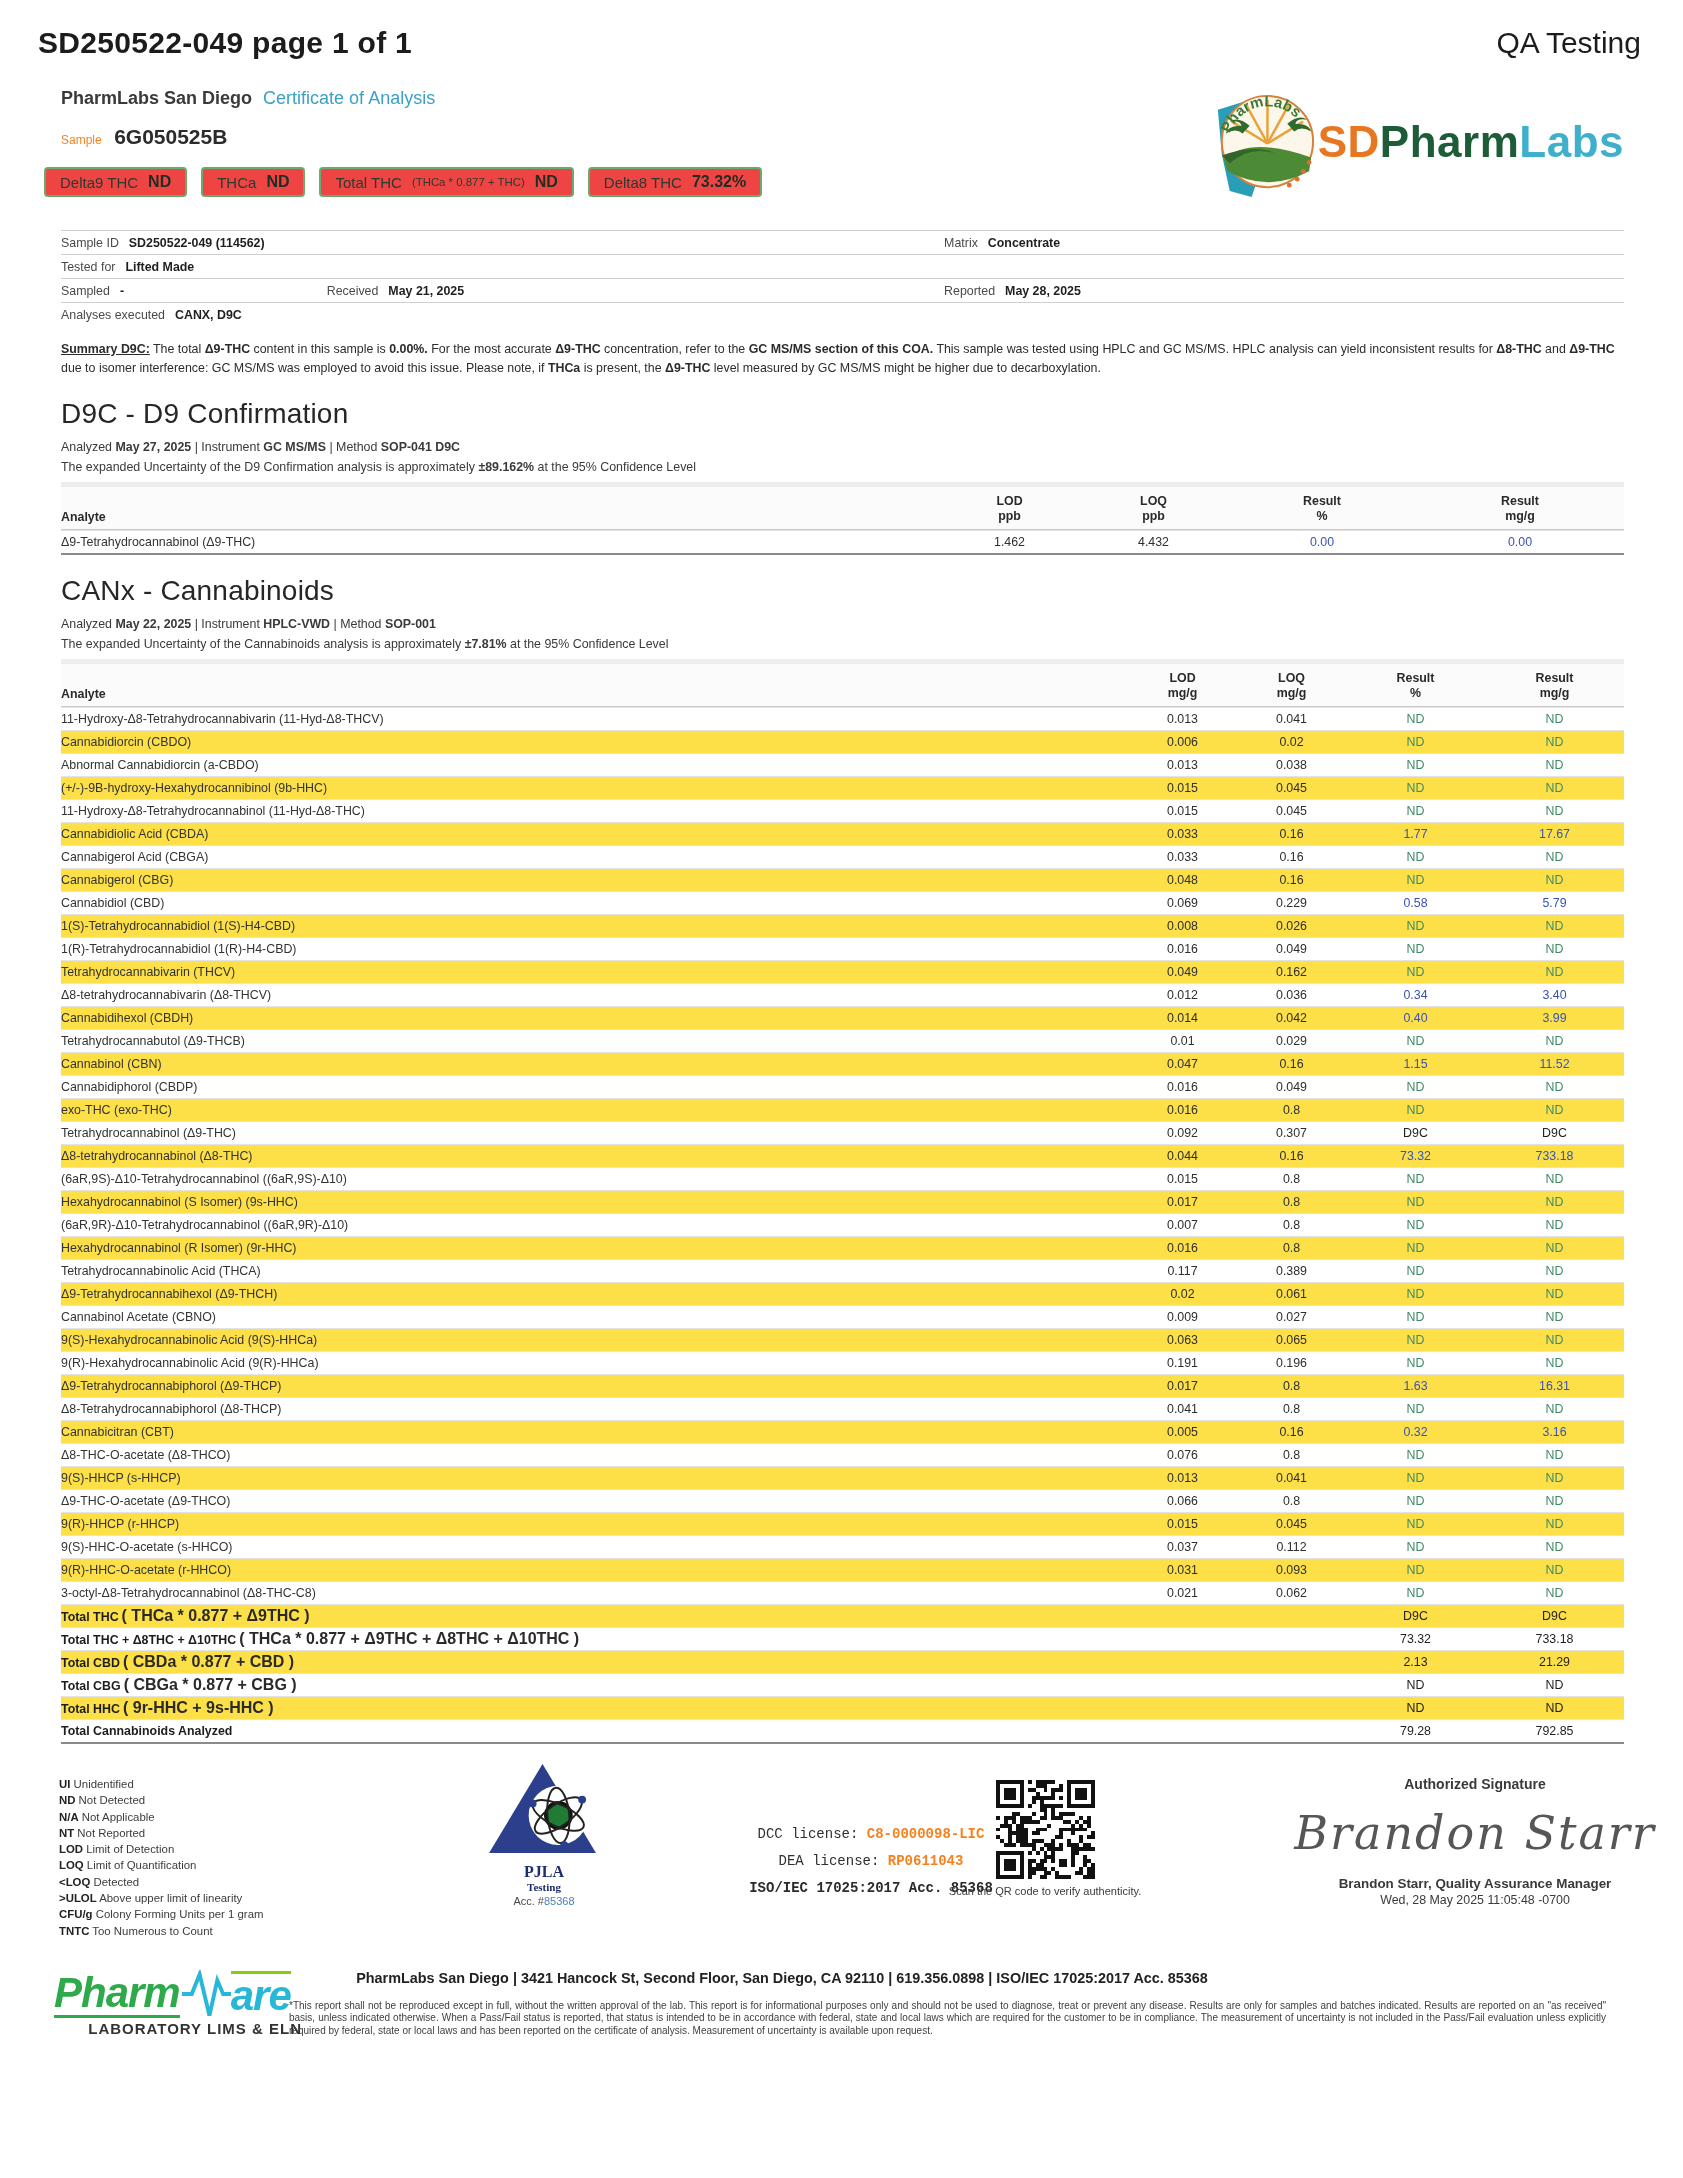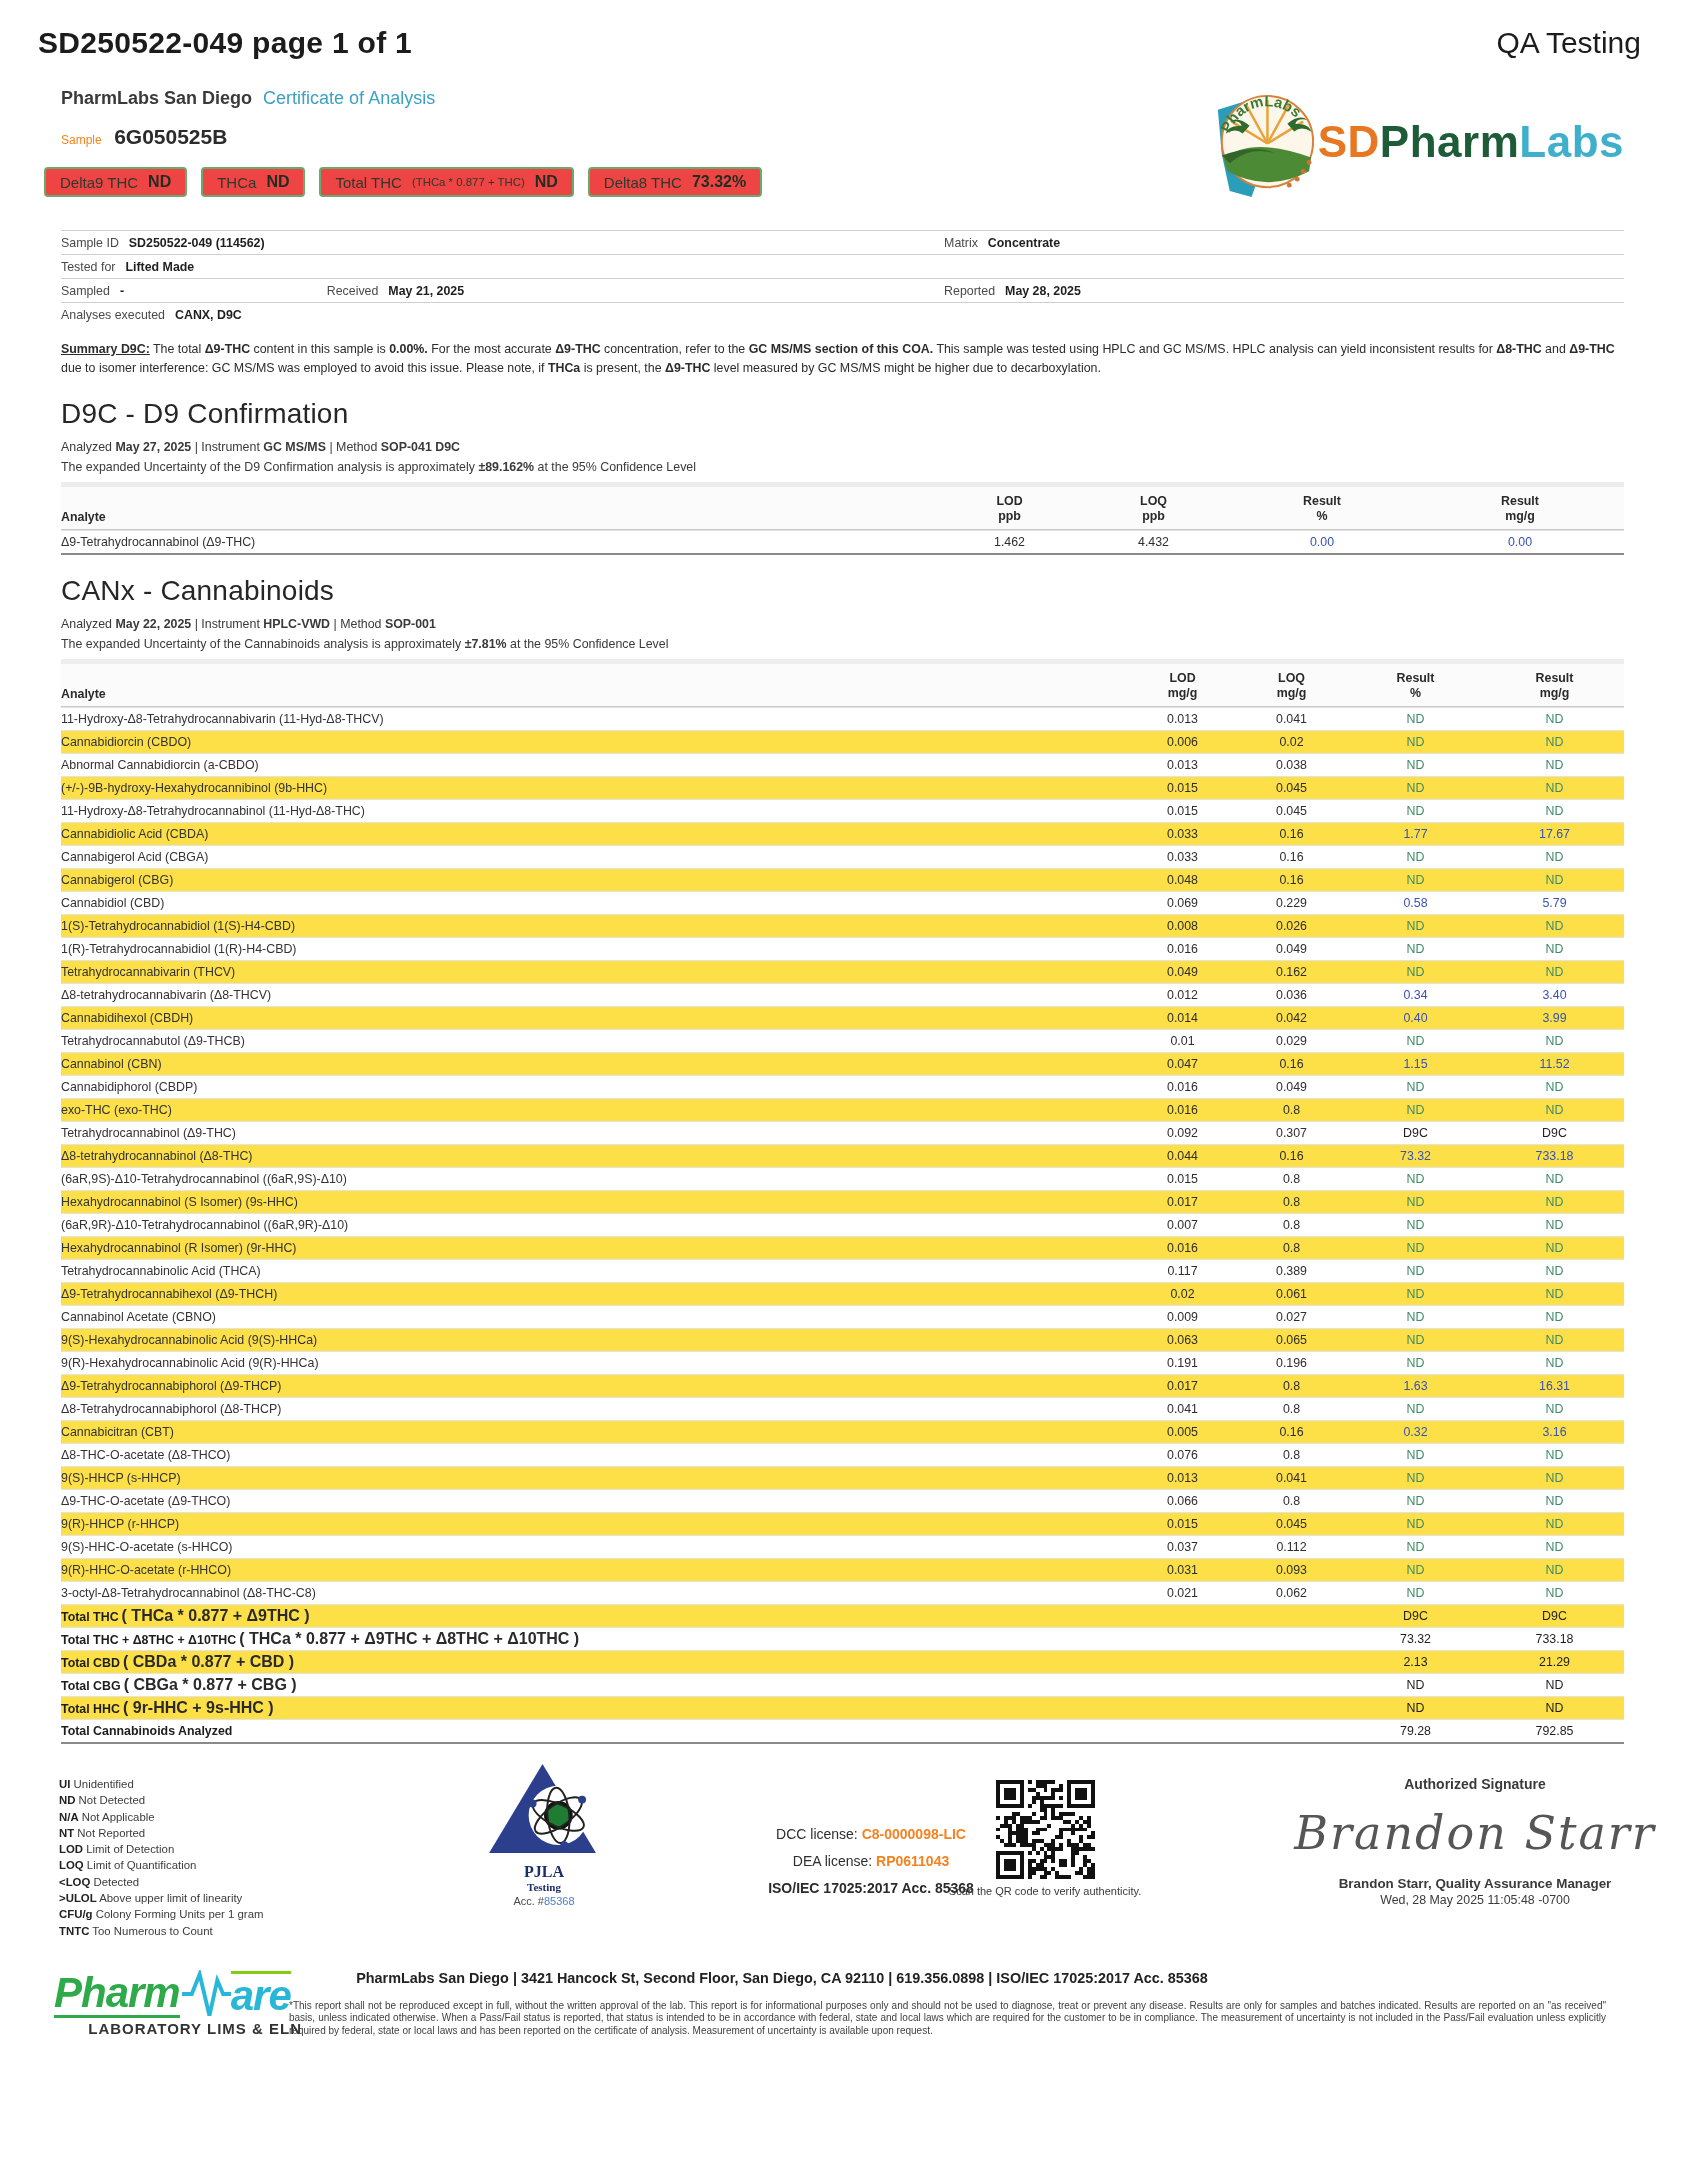--- a/index.html
+++ b/index.html
@@ -72,21 +72,21 @@
 
   
   .footer{position:absolute;left:0;top:1760px;width:1683px;height:416px;}
   .legend{position:absolute;left:59px;top:16px;font-size:11.4px;line-height:16.3px;color:#3c3c3c;}
   .legend b{color:#222;}
   .pjla{position:absolute;left:465px;top:0;width:158px;text-align:center;}
   .pjla-name{font-family:"Liberation Serif",serif;font-weight:700;color:#1d2d6b;font-size:16px;margin-top:2px;}
   .pjla-sub{font-family:"Liberation Serif",serif;font-weight:700;color:#1d2d6b;font-size:11px;}
   .pjla-acc{font-size:11px;color:#4a4a4a;margin-top:2px;}
   .pjla-acc .accnum{color:#4a7dc4;}
-  .licenses{position:absolute;left:683px;top:61px;width:376px;text-align:center;font-size:14px;line-height:27px;color:#2f2f2f;}
+  .licenses{position:absolute;left:683px;top:61px;width:376px;text-align:center;font-size:14px;line-height:27px;color:#2f2f2f;font-family:Liberation Mono, monospace;}
   .lic-val{color:#f5821f;font-weight:600;}
   .iso{font-weight:700;color:#2b2b2b;}
   .qrwrap{position:absolute;left:926px;top:20px;width:238px;text-align:center;}
   .qrwrap svg{display:block;margin:0 auto;}
   .qr-caption{font-size:11px;color:#3a3a3a;margin-top:6px;white-space:nowrap;}
   .sig{position:absolute;left:1277px;top:16px;width:396px;text-align:center;}
   .sig-title{font-size:14px;font-weight:600;color:#3a3a3a;}
   .script{font-family:"DejaVu Serif",serif;font-style:italic;font-size:46px;color:#565656;margin-top:14px;letter-spacing:2px;}
   .sig-name{font-size:13.4px;font-weight:600;color:#3a3a3a;margin-top:16px;}
   .sig-date{font-size:12.4px;color:#3a3a3a;margin-top:2px;}

